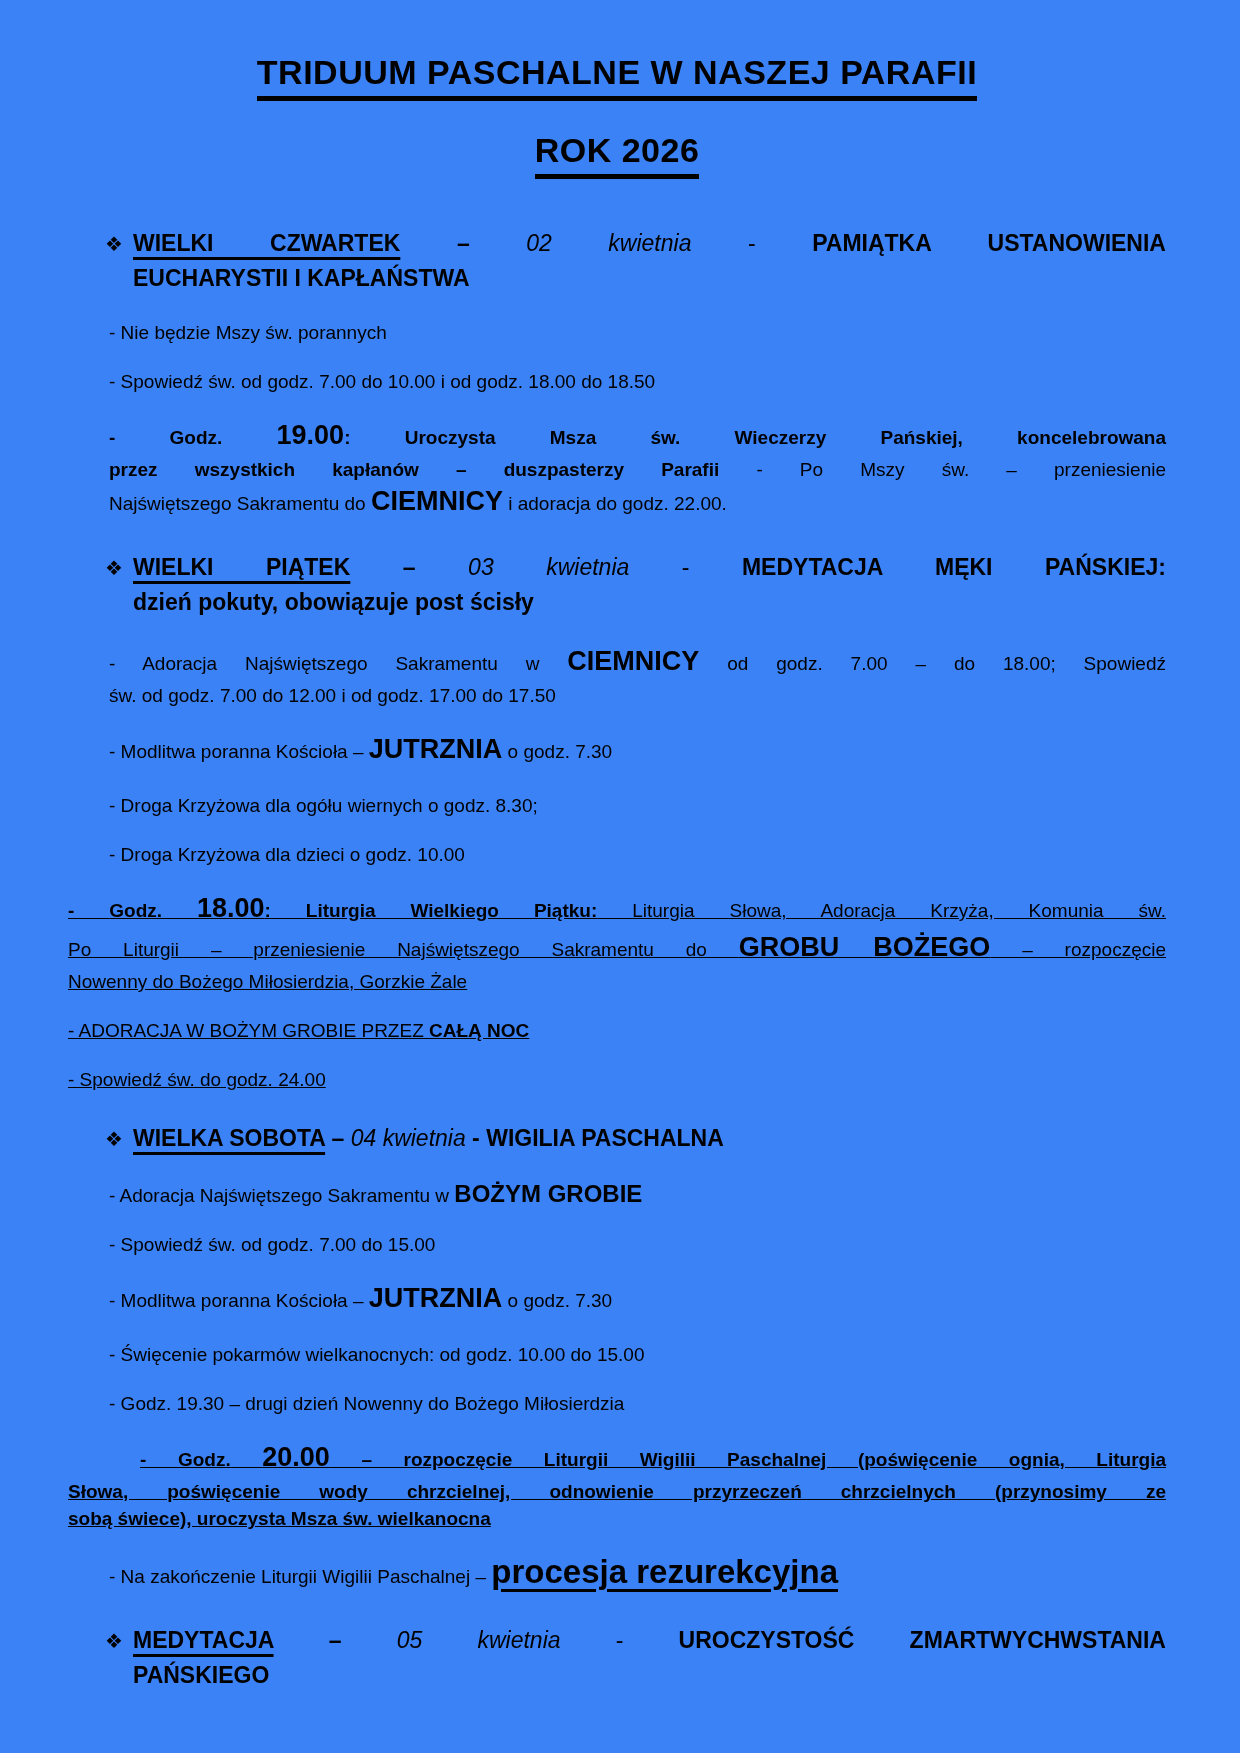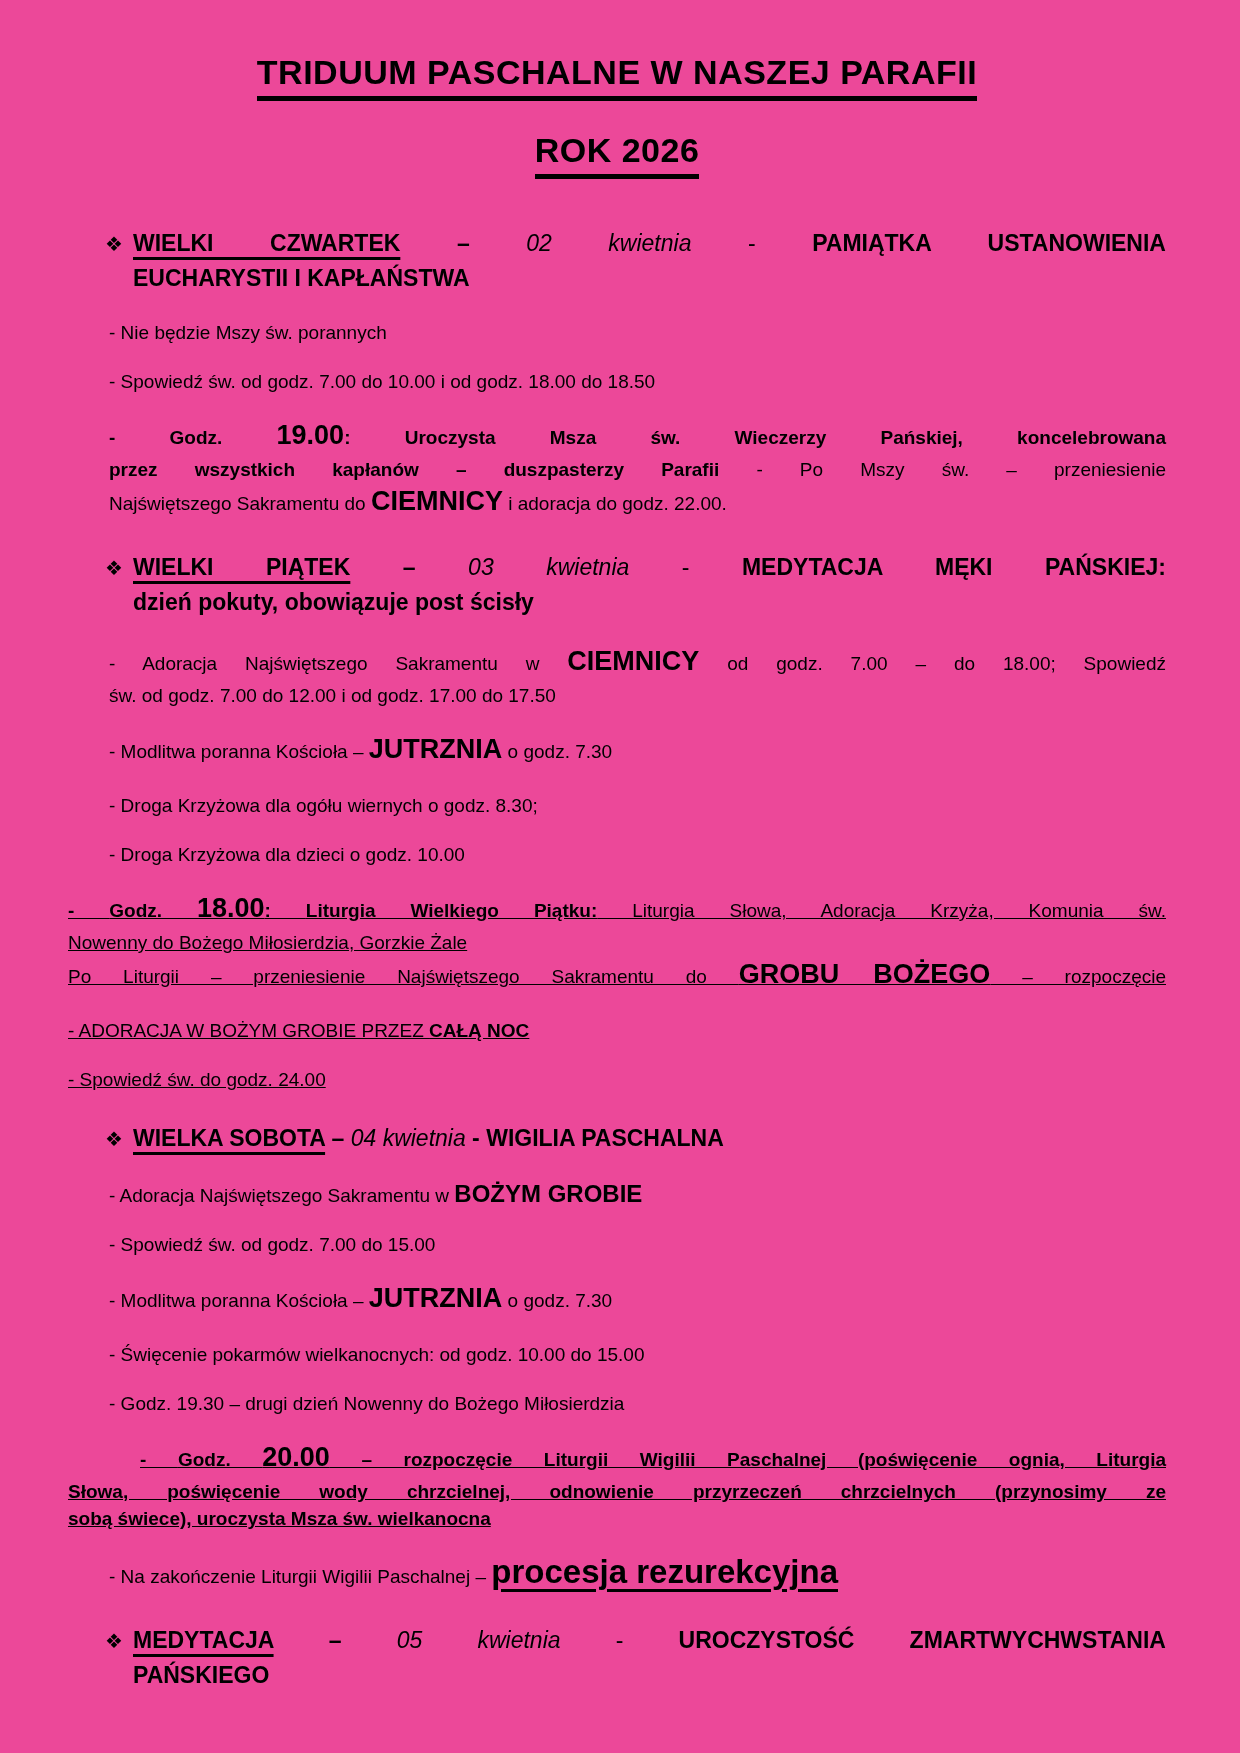--- a/index.html
+++ b/index.html
@@ -31,21 +31,21 @@
   .seg-b{ font-weight:bold; }
   .seg-i{ font-style:italic; }
   .seg-u{ text-decoration:underline; text-decoration-thickness:3px; text-underline-offset:6px; }
   .seg-big{ font-weight:bold; font-size:27px; }
   .seg-med{ font-weight:bold; font-size:24px; }
   .seg-lg{ font-weight:bold; font-size:33px; text-decoration:underline; text-decoration-thickness:3px; text-underline-offset:6px; }
 </style>
 </head>
 <body>
 
-<div class="page" style="color: rgb(0, 0, 0); background: #ec4899;">
+<div class="page" style="color: rgb(0, 0, 0); background: #3b82f6;">
   <div class="title">
     <span class="tspan">TRIDUUM PASCHALNE W NASZEJ PARAFII</span>
   </div>
   <div class="title year">
     <span class="tspan">ROK 2026</span>
   </div>
   <div id="doc-body">
       <div class="block block-heading ind-bullet">
         <div class="line justify"><span class="marker">❖</span><span class="seg-b seg-u">WIELKI CZWARTEK</span><span class="seg-b"> – </span><span class="seg-i">02 kwietnia</span><span class=""> - </span><span class="seg-b">PAMIĄTKA USTANOWIENIA</span></div>
         <div class="line cont"><span class="seg-b">EUCHARYSTII I KAPŁAŃSTWA</span></div>
@@ -73,22 +73,22 @@
         <div class="line tall"><span class="">- Modlitwa poranna Kościoła – </span><span class="seg-big">JUTRZNIA</span><span class=""> o godz. 7.30</span></div>
       </div>
       <div class="block block-item ind-sub">
         <div class="line"><span class="">- Droga Krzyżowa dla ogółu wiernych o godz. 8.30;</span></div>
       </div>
       <div class="block block-item ind-sub">
         <div class="line"><span class="">- Droga Krzyżowa dla dzieci o godz. 10.00</span></div>
       </div>
       <div class="block block-para ind-flush">
         <div class="line justify tall"><span class="seg-b">- </span><span class="seg-b">Godz. </span><span class="seg-big">18.00</span><span class="seg-b">: </span><span class="seg-b">Liturgia Wielkiego Piątku:</span><span class=""> Liturgia Słowa, Adoracja Krzyża, Komunia św.</span></div>
+        <div class="line justify tall"><span class="">Po Liturgii – przeniesienie Najświętszego Sakramentu do </span><span class="seg-big">GROBU BOŻEGO</span><span class=""> – rozpoczęcie</span></div>
         <div class="line"><span class="">Nowenny do Bożego Miłosierdzia, Gorzkie Żale</span></div>
-        <div class="line justify tall"><span class="">Po Liturgii – przeniesienie Najświętszego Sakramentu do </span><span class="seg-big">GROBU BOŻEGO</span><span class=""> – rozpoczęcie</span></div>
       </div>
       <div class="block block-item ind-flush">
         <div class="line"><span class="">- ADORACJA W BOŻYM GROBIE PRZEZ </span><span class="seg-b">CAŁĄ NOC</span></div>
       </div>
       <div class="block block-item ind-flush">
         <div class="line"><span class="">- Spowiedź św. do godz. 24.00</span></div>
       </div>
       <div class="block block-heading ind-bullet">
         <div class="line"><span class="marker">❖</span><span class="seg-b seg-u">WIELKA SOBOTA</span><span class="seg-b"> – </span><span class="seg-i">04 kwietnia</span><span class="seg-b"> - </span><span class="seg-b">WIGILIA PASCHALNA</span></div>
       </div>

